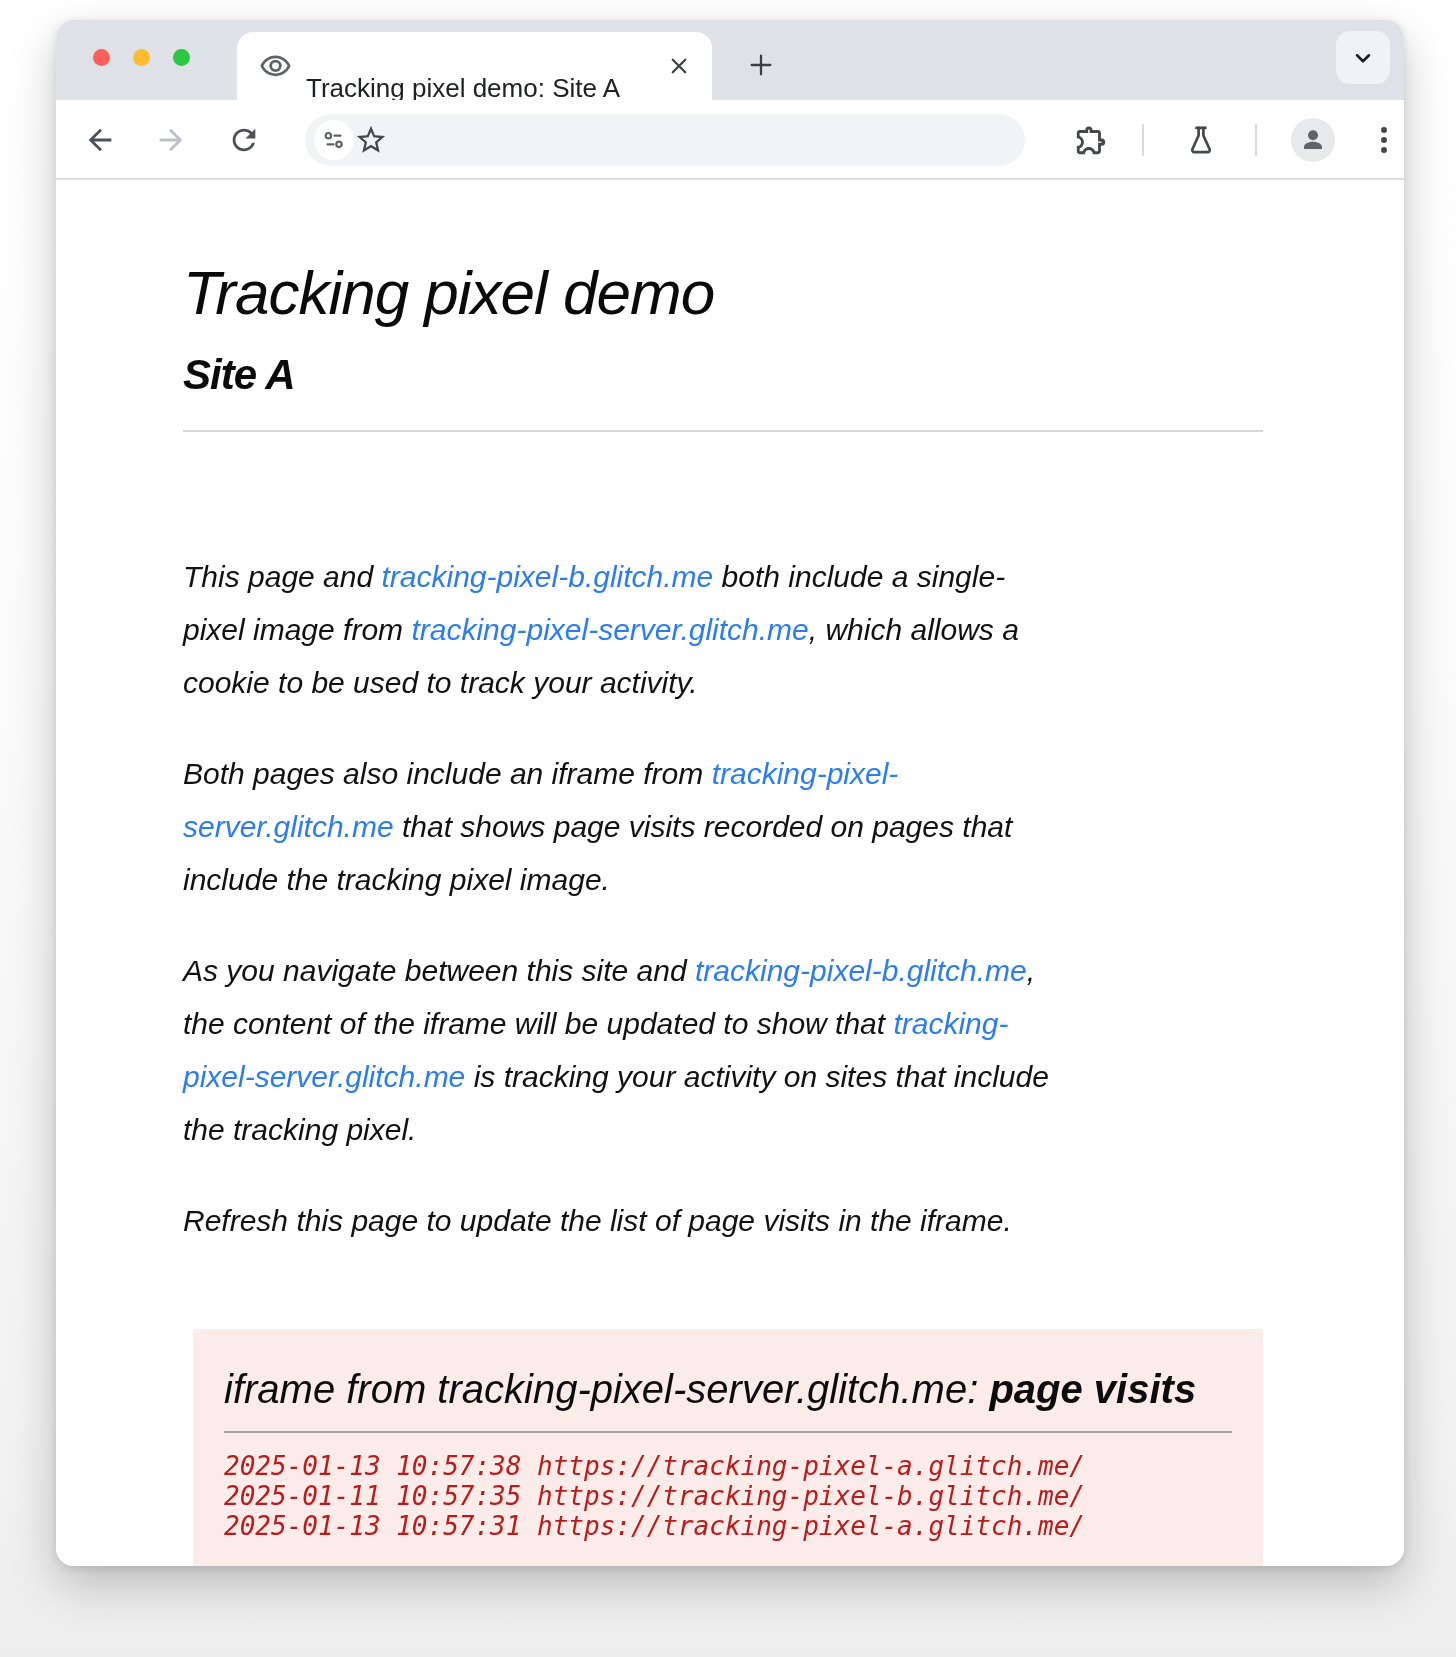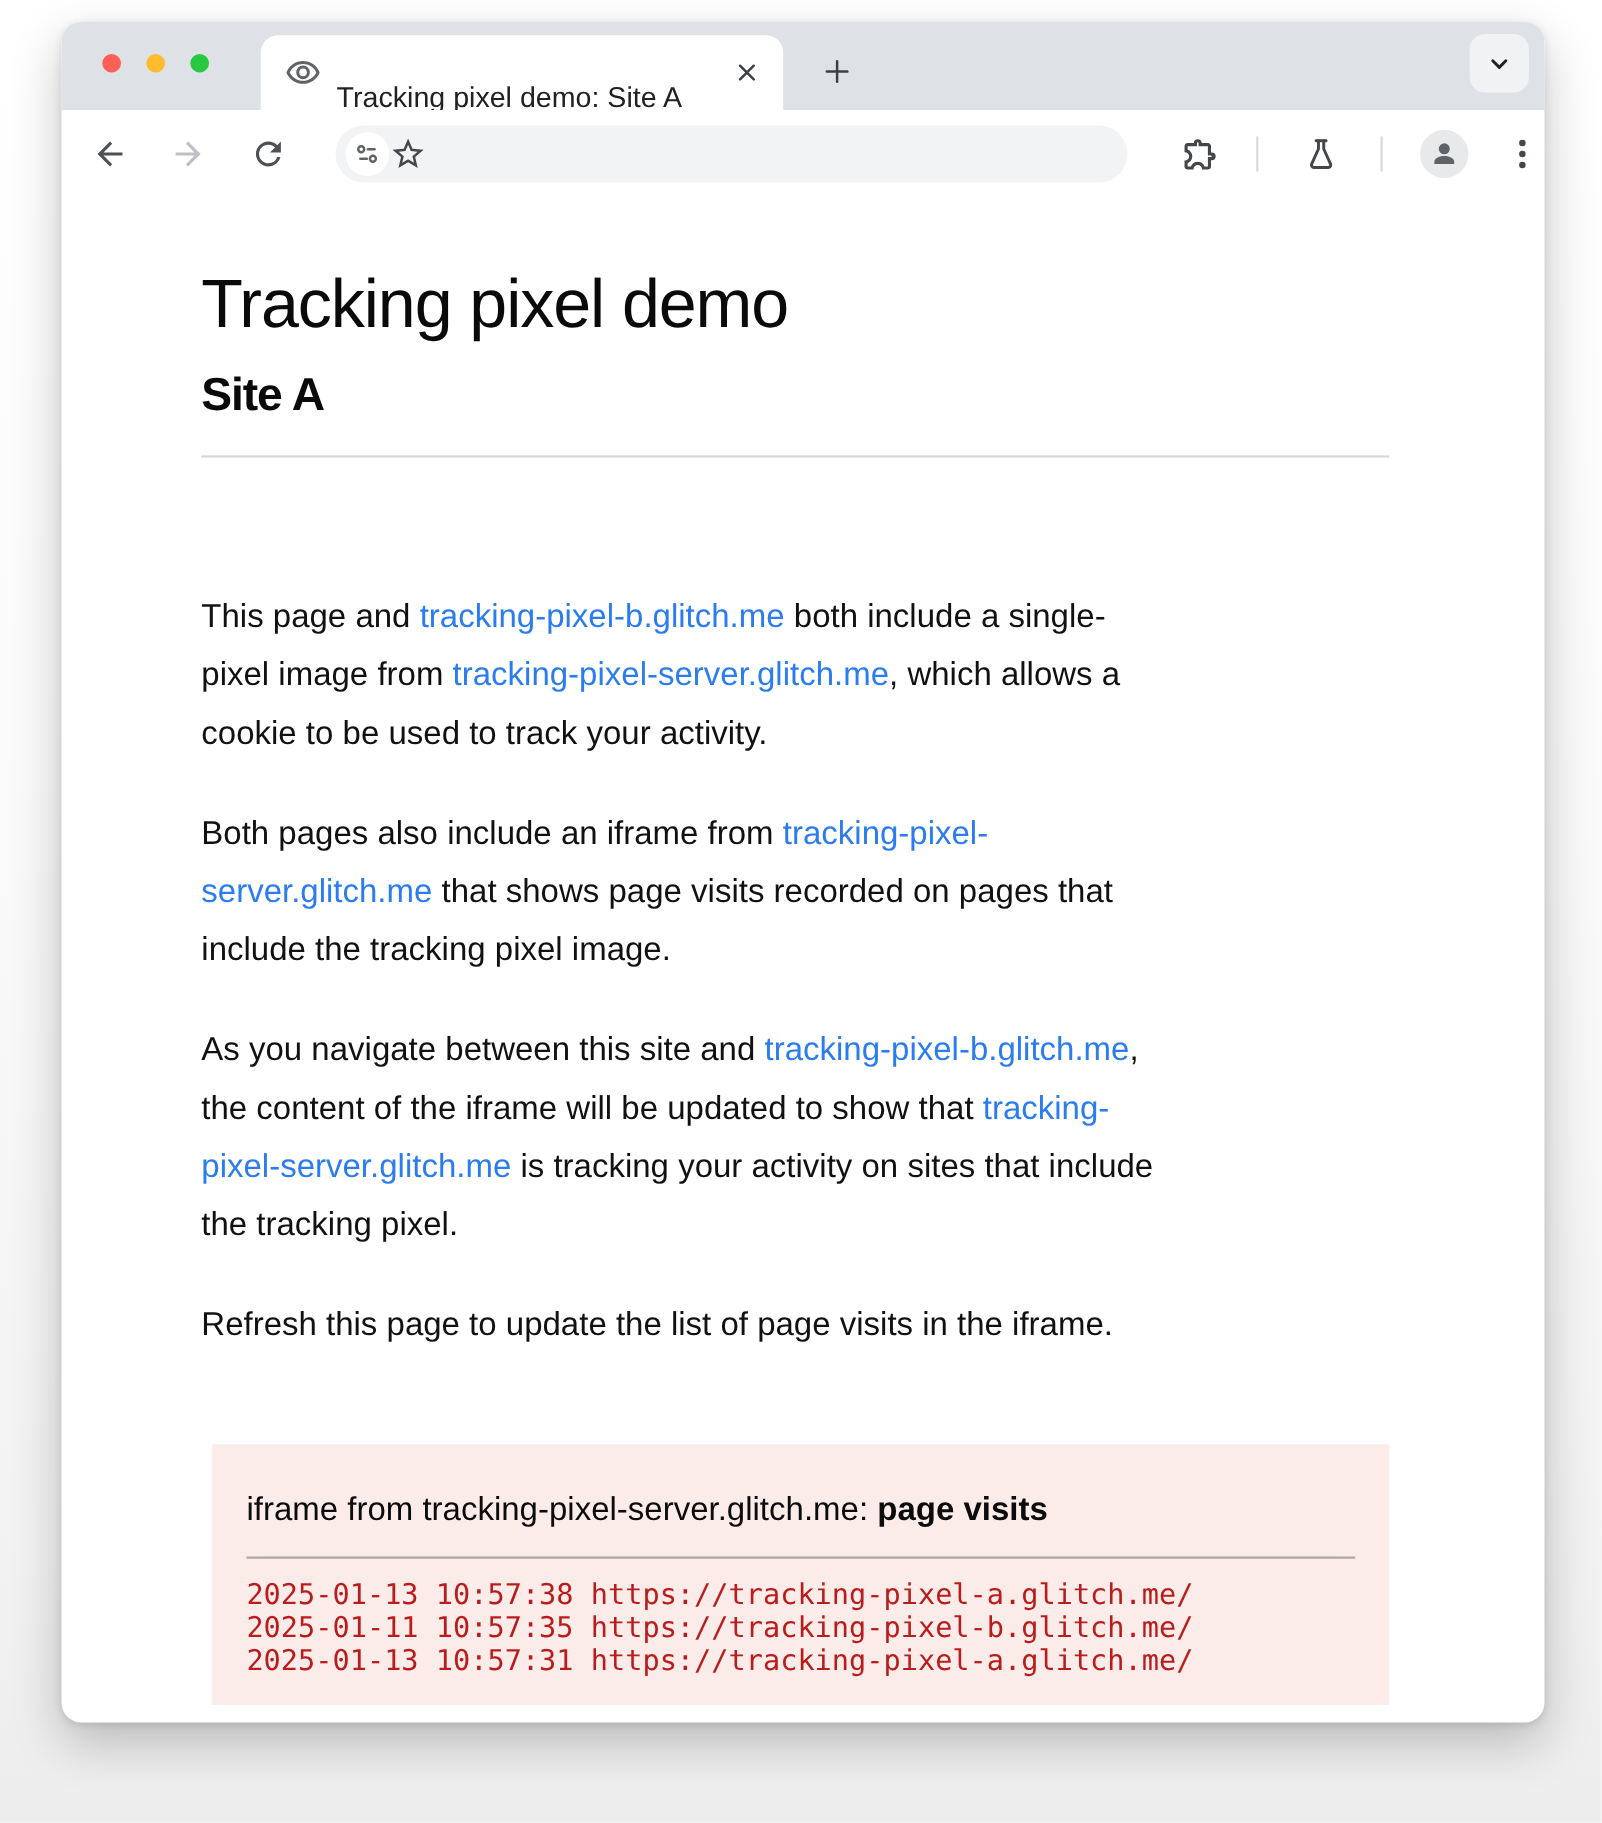--- a/index.html
+++ b/index.html
@@ -68,39 +68,39 @@
   .tool-divider { position:absolute; top:24px; width:2px; height:32px; background:#d8dadd; }
   .div1 { left:1086px; } .div2 { left:1199px; }
   .avatar-btn {
     position:absolute; left:1235px; top:18px; width:44px; height:44px;
     background:#e7e9ea; border-radius:50%; display:flex; align-items:center; justify-content:center;
   }
   .btn-kebab { left:1311px; }
 
   
   .content {
-    position:absolute; left:0; top:146px; width:100%; height:1384px;
-    background:#fff; padding-left:127px; overflow:hidden;
+    position:absolute; left:0; top:162px; width:100%; height:1384px;
+    background:#fff; padding-left:127px; overflow:hidden;font-style:italic;
   }
   .page-h1 { margin-top:70px; color:#0a0a0a; }
   .h1-line1 { font-size:62px; font-weight:400; line-height:82px; letter-spacing:-1px; white-space:nowrap; }
   .h1-line2 { font-size:42px; font-weight:700; line-height:82px; letter-spacing:-1px; white-space:nowrap; }
   .main-hr { margin-top:14px; width:1080px; height:2px; background:#d8d8d8; border:0; }
 
   .paras { width:1080px; }
   .para { margin-top:38px; font-size:30px; line-height:53px; color:#111; }
   .para:first-child { margin-top:118px; }
   .tline { white-space:nowrap; }
   a.plink { color:#2b7cee; text-decoration:none; cursor:pointer; }
 
   .iframe-box {
     margin-top:82px; margin-left:10px; width:1070px; height:237px;
     background:#fcece9; overflow:hidden; padding:40px 31px 0 31px;
   }
-  .iframe-heading { font-size:30px; line-height:40px; color:#0c0c0c; white-space:nowrap; }
+  .iframe-heading { font-size:40px; line-height:40px; color:#0c0c0c; white-space:nowrap; }
   .iframe-heading b { font-weight:700; }
   .iframe-hr { margin-top:22px; height:2px; background:#aaa7a6; border:0; }
   .log { margin-top:18px; font-family:"DejaVu Sans Mono","Liberation Mono",monospace; font-size:26px; line-height:30px; color:#b91c1c; }
   .log-line { white-space:nowrap; }
 
   svg { display:block; }
 </style>
 </head>
 <body>
 

